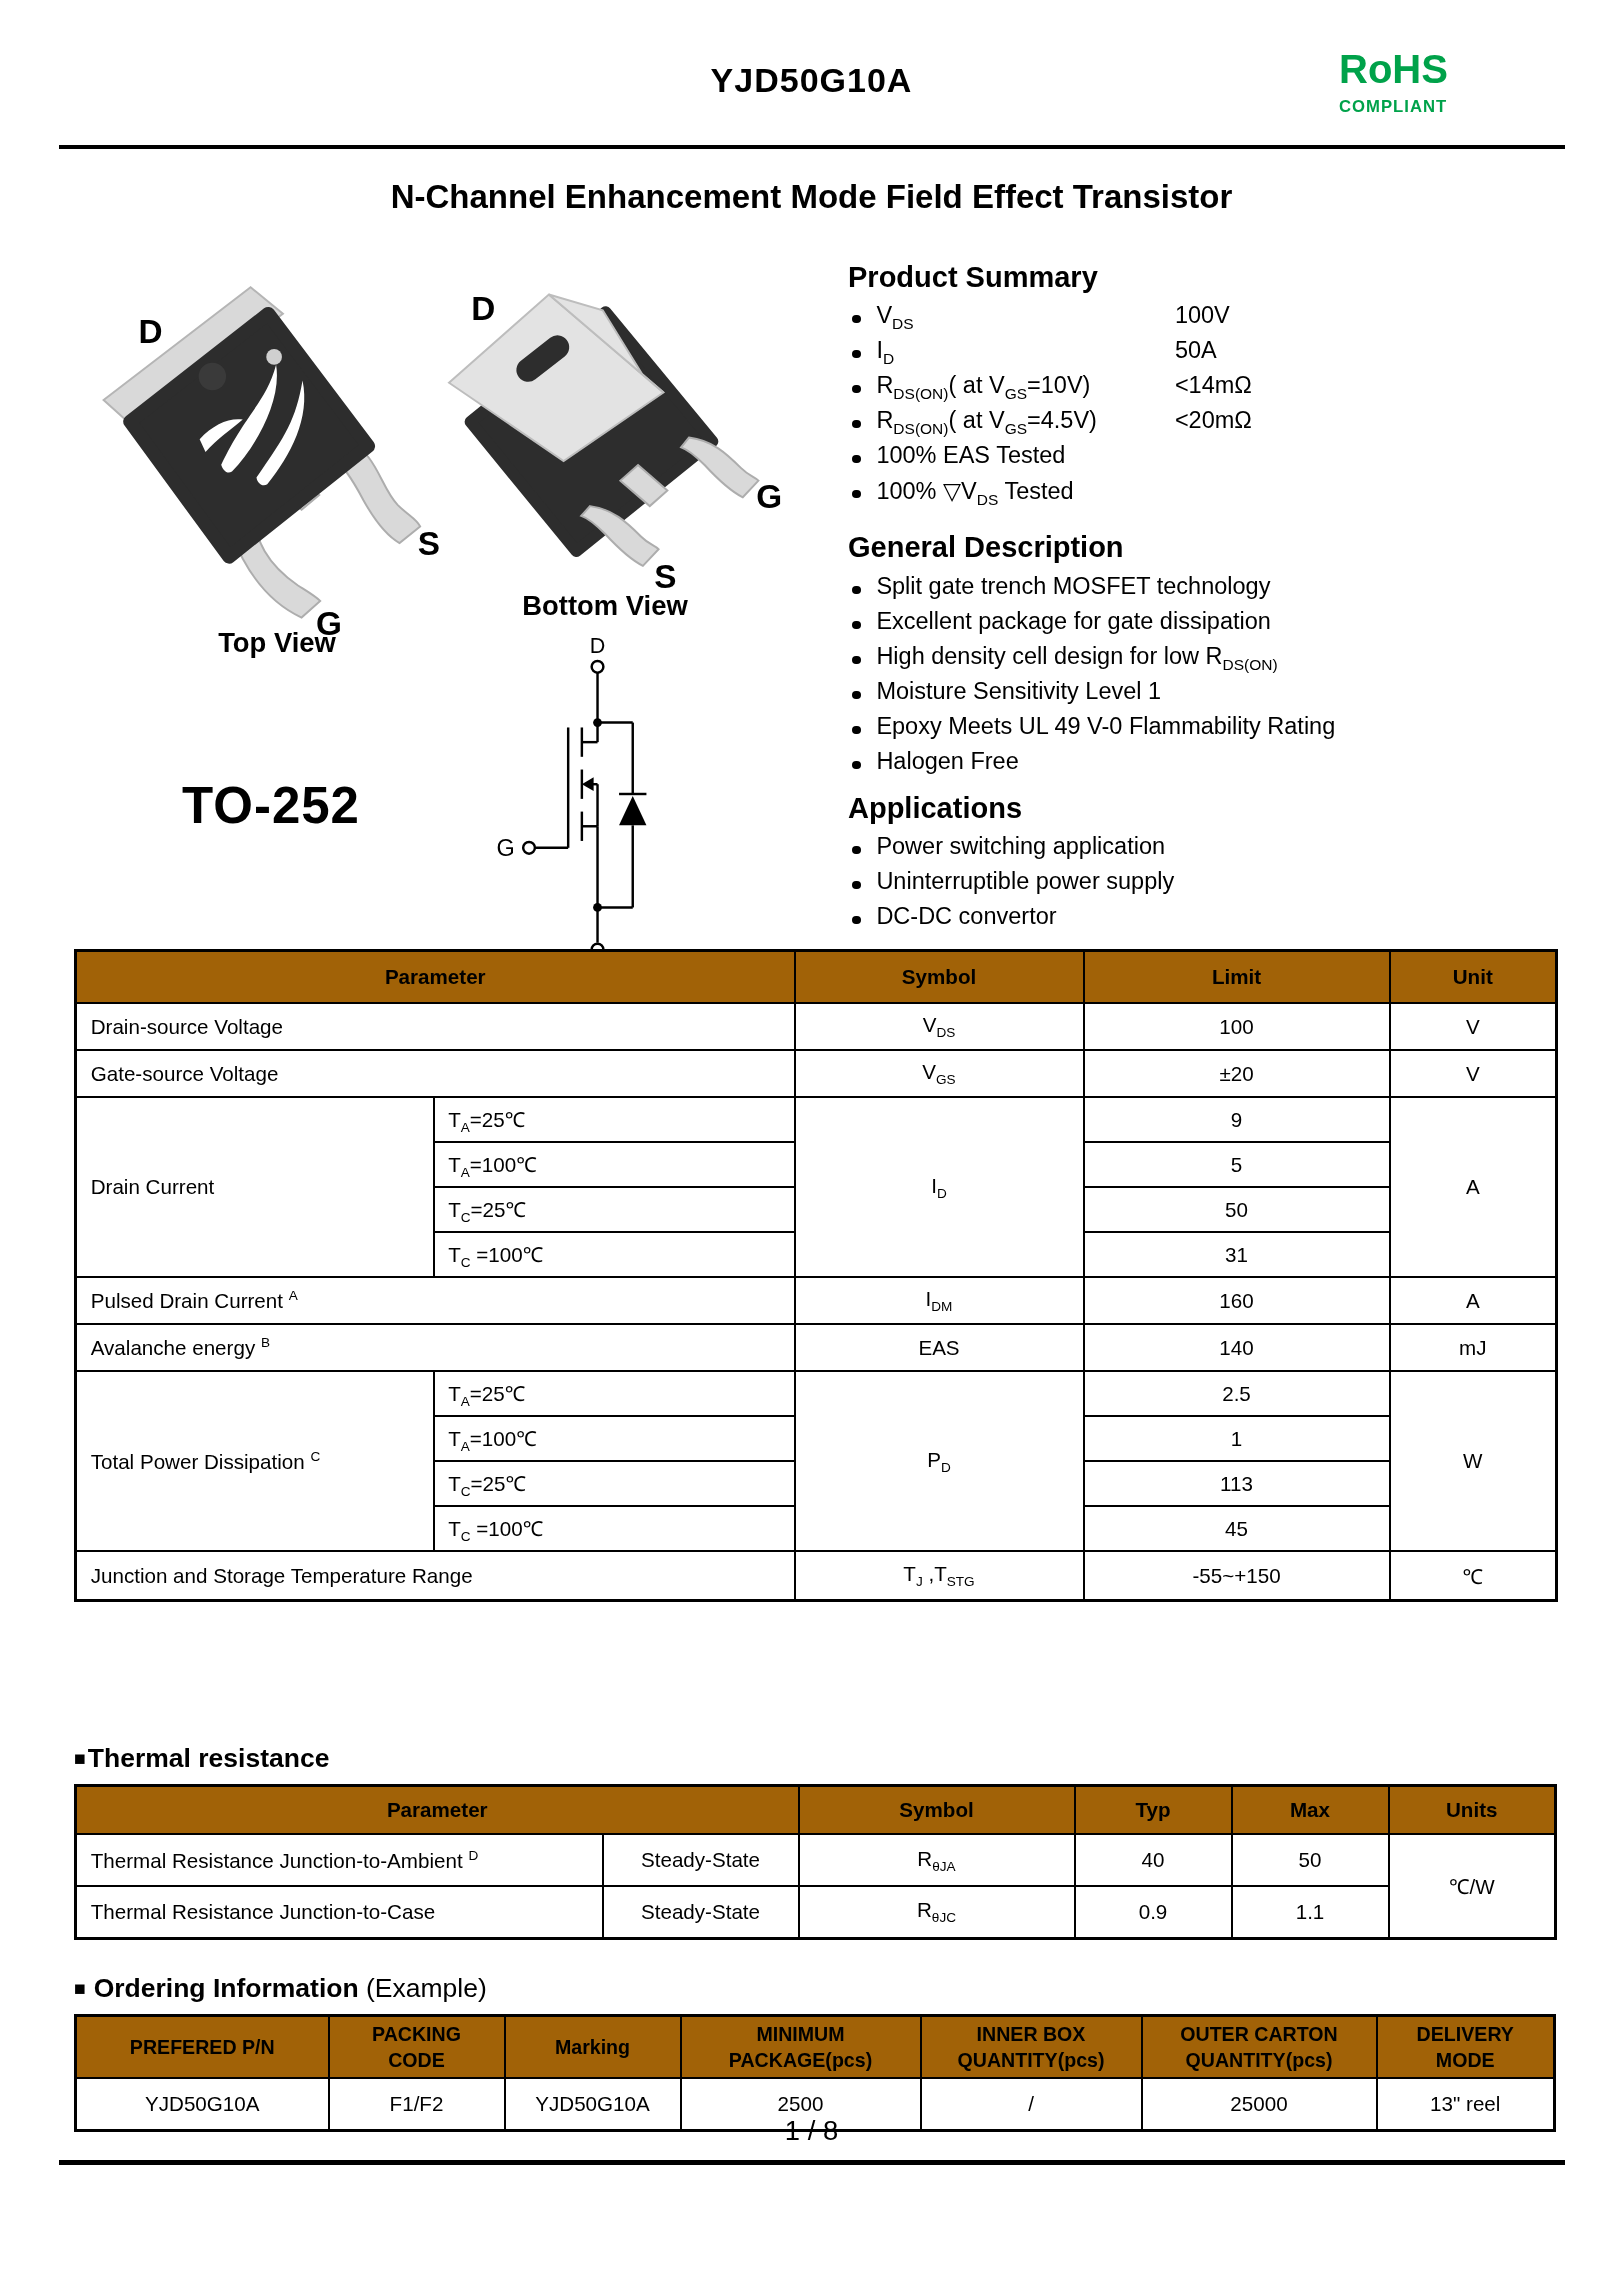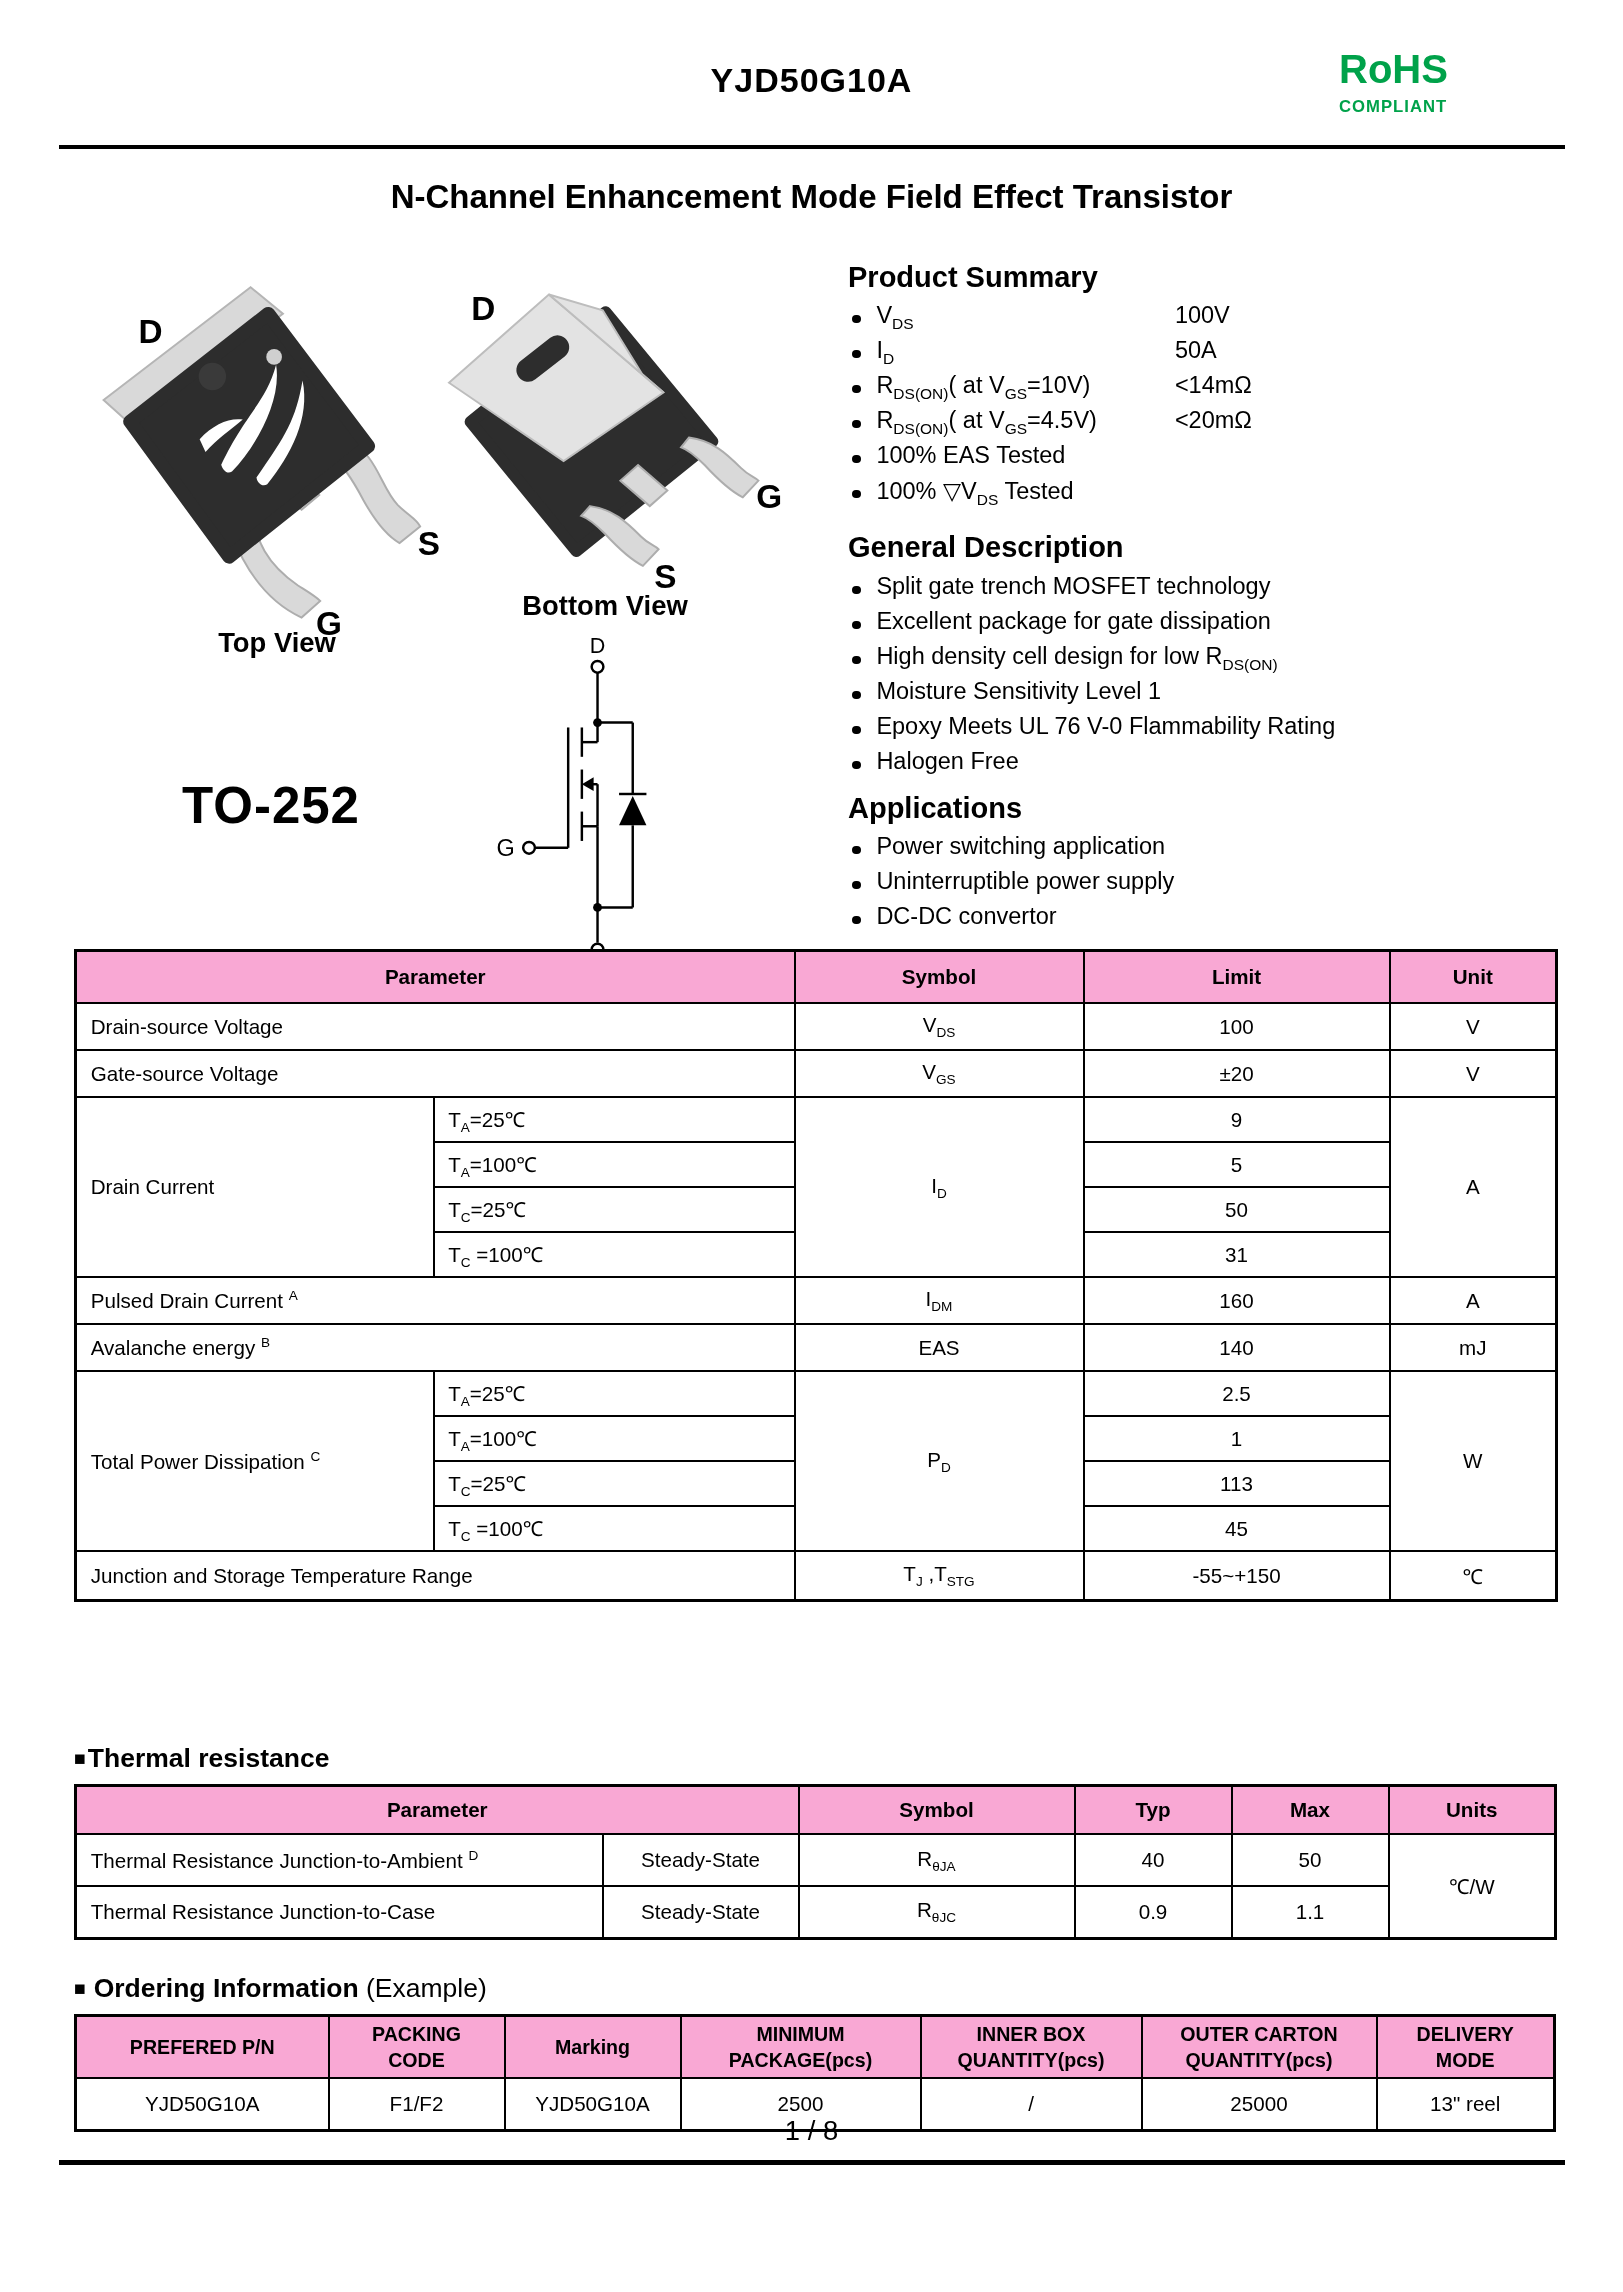--- a/index.html
+++ b/index.html
@@ -39,21 +39,21 @@
   
   .sect{position:absolute;left:74px;width:1480px;}
   .sect-title{font-size:26.5px;}
   .sect-title .b{font-weight:bold;}
   .sq{font-size:19.6px;margin-right:7.8px;vertical-align:2px;}
   table{border-collapse:collapse;table-layout:fixed;width:1480px;background:#fff;}
   .amr-table{margin-top:11.8px;} .th-table{margin-top:9.8px;} .ord-table{margin-top:9.8px;}
   td,th{border:2px solid #000;border-top-width:2.9px;border-bottom-width:2.9px;
     font-size:20.6px;text-align:center;vertical-align:middle;padding:0 3.9px;overflow:hidden;}
   table{border:3.9px solid #000;}
-  th{background:#f9a8d4;font-weight:bold;}
+  th{background:#a16207;font-weight:bold;}
   td.pl{text-align:left;padding-left:13.7px;}
   tr.h54{height:53px;} tr.h48{height:47px;} tr.h46{height:45px;} tr.h50{height:49px;}
   tr.h53{height:52px;} tr.h64{height:63px;}
   .ord-table th{white-space:pre-line;line-height:1.35;font-size:19.6px;}
 
   
   .page-number{position:absolute;top:2115px;left:0;width:100%;text-align:center;font-size:27.4px;}
   .footer-rule{position:absolute;top:2160px;left:59px;width:1506px;height:4.9px;background:#000;}
 </style>
 </head>
@@ -182,21 +182,21 @@
       <div class="li">
           <span class="dot"></span>
           <span>High density cell design for low R<sub>DS(ON)</sub></span>
         </div>
       <div class="li">
           <span class="dot"></span>
           <span>Moisture Sensitivity Level 1</span>
         </div>
       <div class="li">
           <span class="dot"></span>
-          <span>Epoxy Meets UL 76 V-0 Flammability Rating</span>
+          <span>Epoxy Meets UL 49 V-0 Flammability Rating</span>
         </div>
       <div class="li">
           <span class="dot"></span>
           <span>Halogen Free</span>
         </div>
     </div>
 
     <div class="sec-h" style="top:539px;">Applications</div>
     <div class="blist" style="top:580px;">
       <div class="li">

